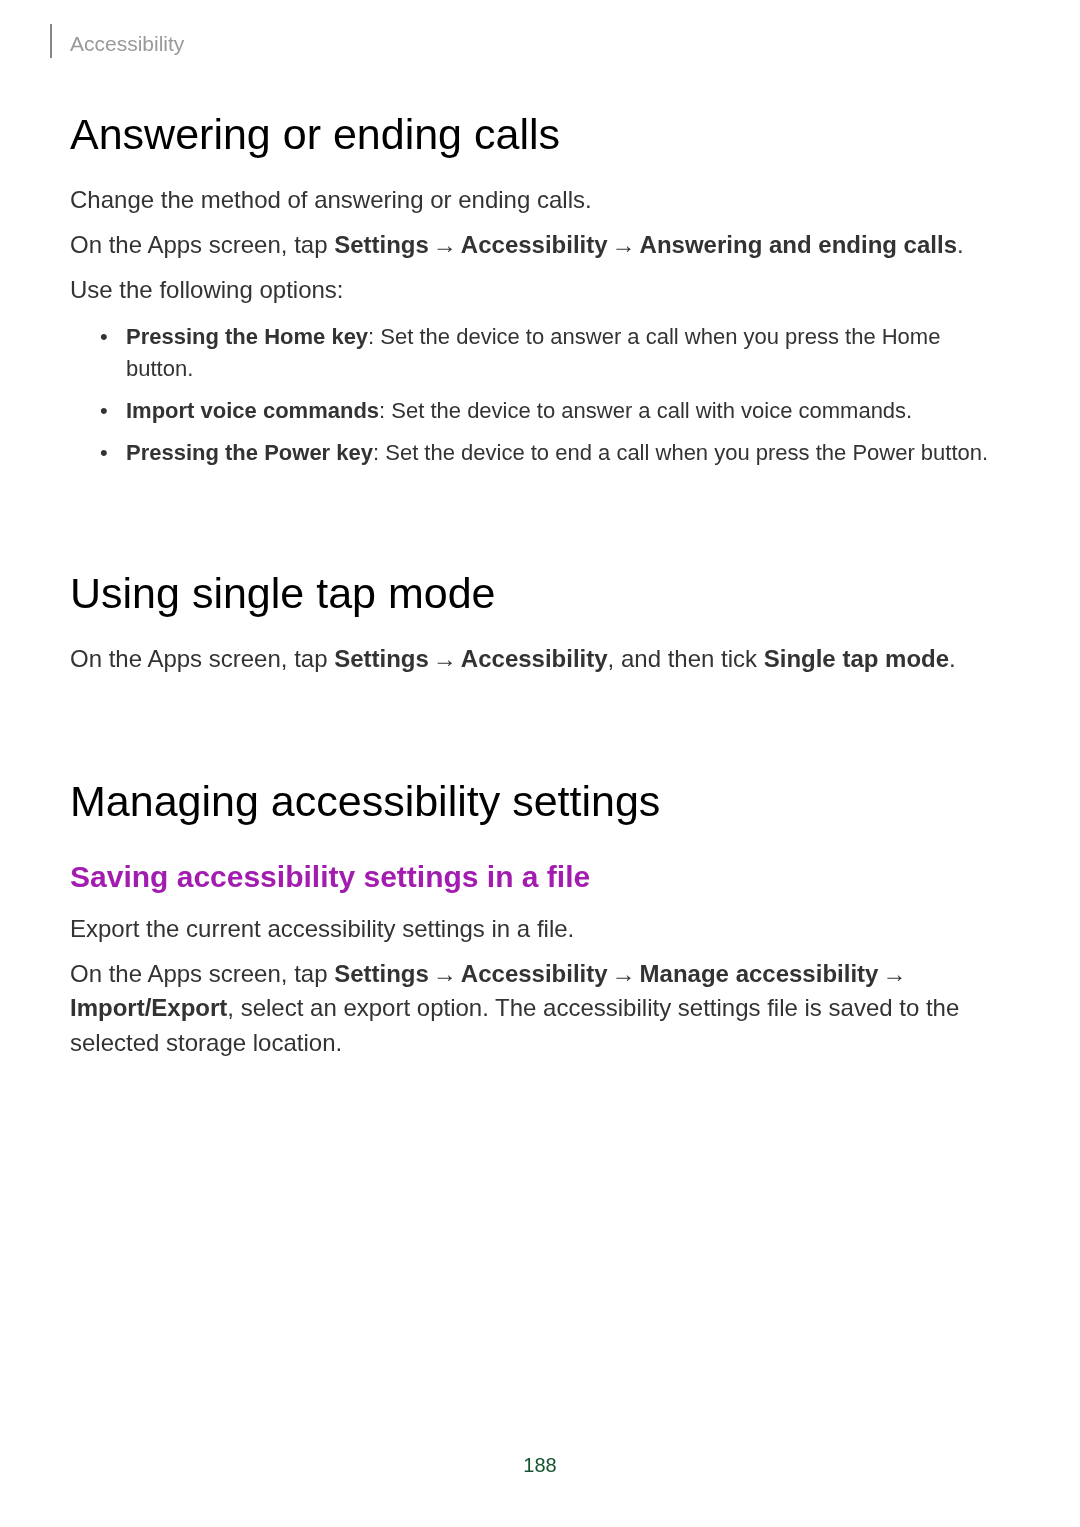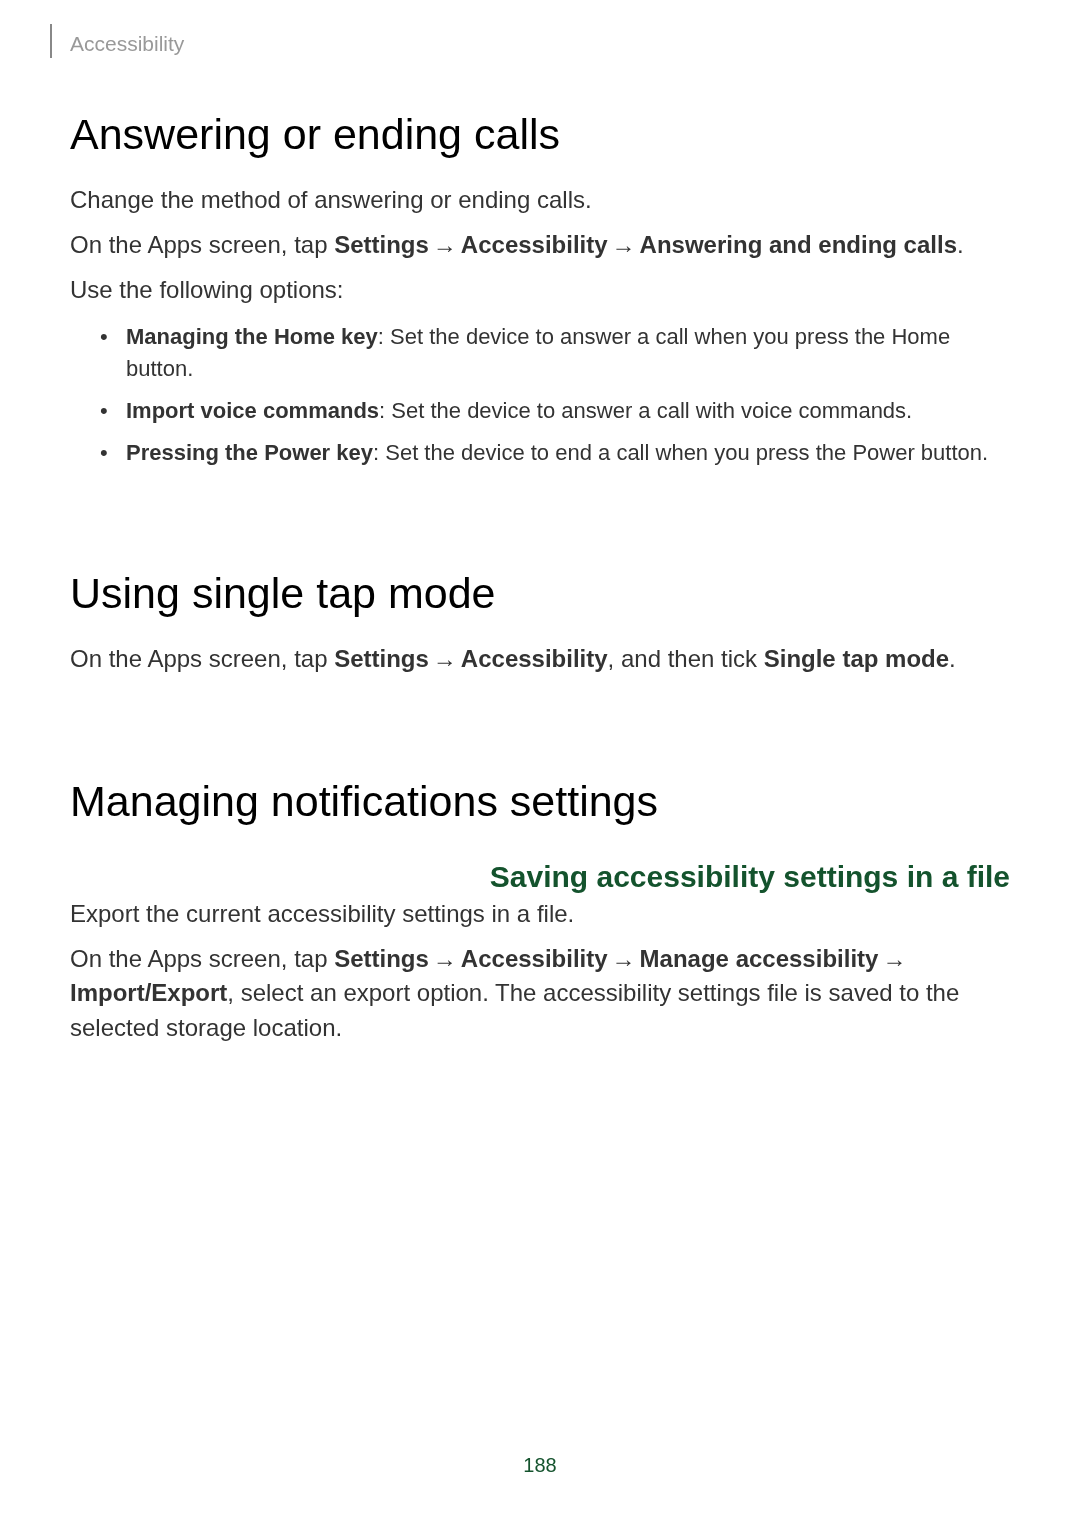--- a/index.html
+++ b/index.html
@@ -42,25 +42,24 @@
       color: #000000;
       font-weight: 400;
       margin-bottom: 24px;
       margin-top: 50px;
     }
     h1:first-child {
       margin-top: 0;
     }
     h2 {
       font-size: 30px;
-      color: #14532d;
+      color: #a21caf;
       font-weight: 700;
       margin-top: 34px;
-      margin-bottom: 3px;
-      text-align: right;
+      margin-bottom: 18px;
     }
     p {
       font-size: 24px;
       line-height: 1.45;
       color: #333333;
       margin-bottom: 10px;
       font-weight: 400;
     }
     .bold {
       font-weight: 700;
@@ -112,40 +111,40 @@
   <div class="content">
 
     <h1>Answering or ending calls</h1>
     <p>Change the method of answering or ending calls.</p>
     <p>
       <span>On the Apps screen, tap </span><span class="bold">Settings</span><span class="arrow">→</span><span class="bold">Accessibility</span><span class="arrow">→</span><span class="bold">Answering and ending calls</span><span>.</span>
     </p>
     <p>Use the following options:</p>
     <ul>
       <li>
-        <span class="bold">Managing the Home key</span><span>: Set the device to answer a call when you press the Home button.</span>
+        <span class="bold">Pressing the Home key</span><span>: Set the device to answer a call when you press the Home button.</span>
       </li>
       <li>
         <span class="bold">Import voice commands</span><span>: Set the device to answer a call with voice commands.</span>
       </li>
       <li>
         <span class="bold">Pressing the Power key</span><span>: Set the device to end a call when you press the Power button.</span>
       </li>
     </ul>
 
     <div class="section-spacer"></div>
 
     <h1>Using single tap mode</h1>
     <p>
       <span>On the Apps screen, tap </span><span class="bold">Settings</span><span class="arrow">→</span><span class="bold">Accessibility</span><span>, and then tick </span><span class="bold">Single tap mode</span><span>.</span>
     </p>
 
     <div class="section-spacer"></div>
 
-    <h1>Managing notifications settings</h1>
+    <h1>Managing accessibility settings</h1>
     <h2>Saving accessibility settings in a file</h2>
     <p>Export the current accessibility settings in a file.</p>
     <p>
       <span>On the Apps screen, tap </span><span class="bold">Settings</span><span class="arrow">→</span><span class="bold">Accessibility</span><span class="arrow">→</span><span class="bold">Manage accessibility</span><span class="arrow">→</span><span class="bold">Import/Export</span><span>, select an export option. The accessibility settings file is saved to the selected storage location.</span>
     </p>
 
   </div>
 </div>
 
 <div class="page-number">188</div>

